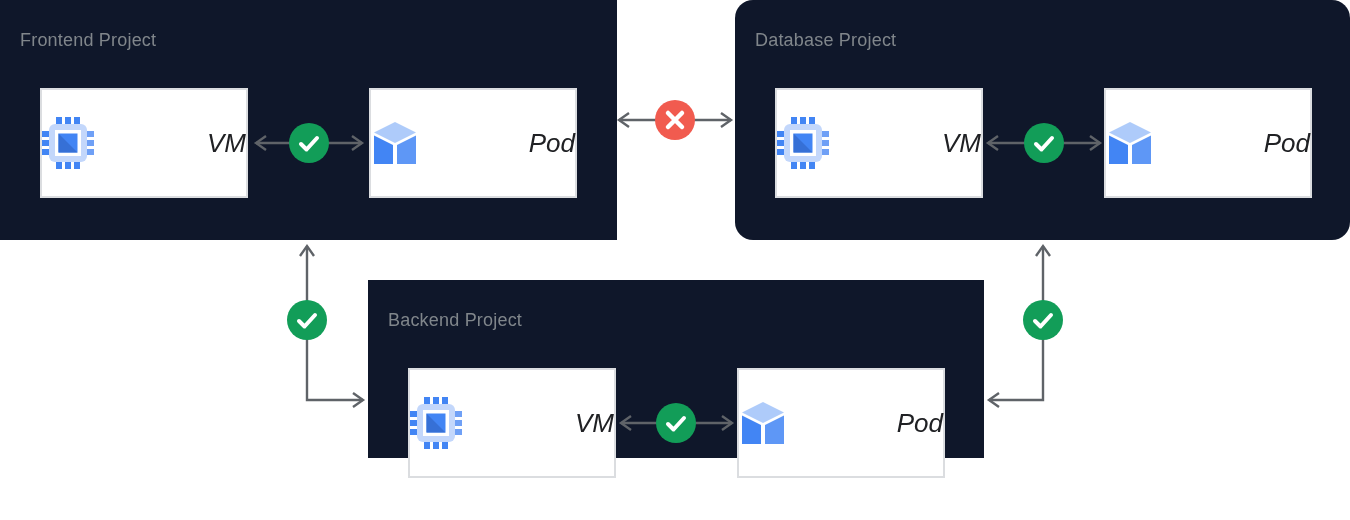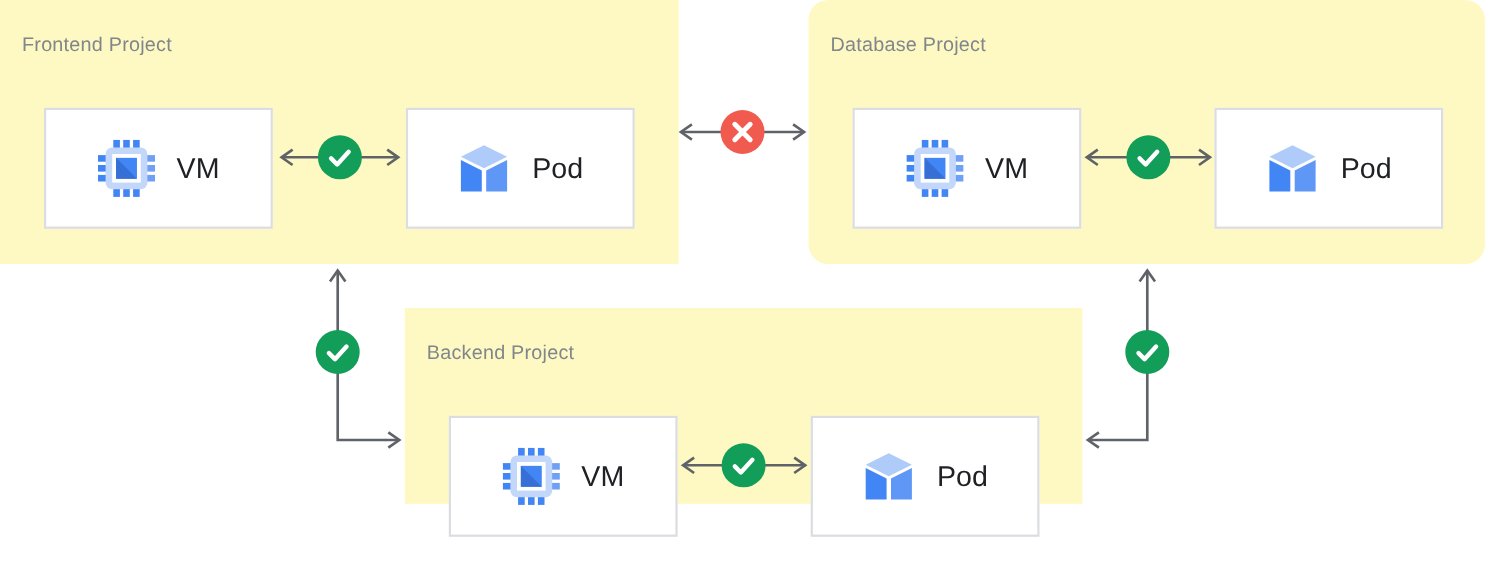--- a/index.html
+++ b/index.html
@@ -9,48 +9,49 @@
   .canvas {
     position: relative;
     width: 1350px;
     height: 520px;
     background: #ffffff;
     overflow: hidden;
   }
 
   .panel {
     position: absolute;
-    background: #fef9c3;
+    background: #0f172a;
   }
   .panel-frontend { left: 0;     top: 0;     width: 617px; height: 240px; }
   .panel-database { left: 735px; top: 0;     width: 615px; height: 240px; border-radius: 18px; }
   .panel-backend  { left: 368px; top: 280px; width: 616px; height: 178px; padding-left: 39px; }
 
   .panel-title {
     position: absolute;
     left: 20px;
     top: 30px;
     font-size: 18px;
     font-weight: 400;
     color: #80868B;
     letter-spacing: 0.2px;
     white-space: nowrap;
   }
 
   .node {
     position: absolute;
-    top: 98px;
+    top: 88px;
     width: 208px;
     height: 110px;
     background: #ffffff;
     border: 2px solid #DBDDE0;
     display: flex;
     align-items: center;
-    justify-content: center;
+    justify-content: space-between;
     gap: 20px;
+    font-style: italic;
   }
   .node-vm  { left: 40px; }
   .node-pod { left: 369px; }
 
   .node-label {
     font-size: 26px;
     color: #202124;
     white-space: nowrap;
   }
 

